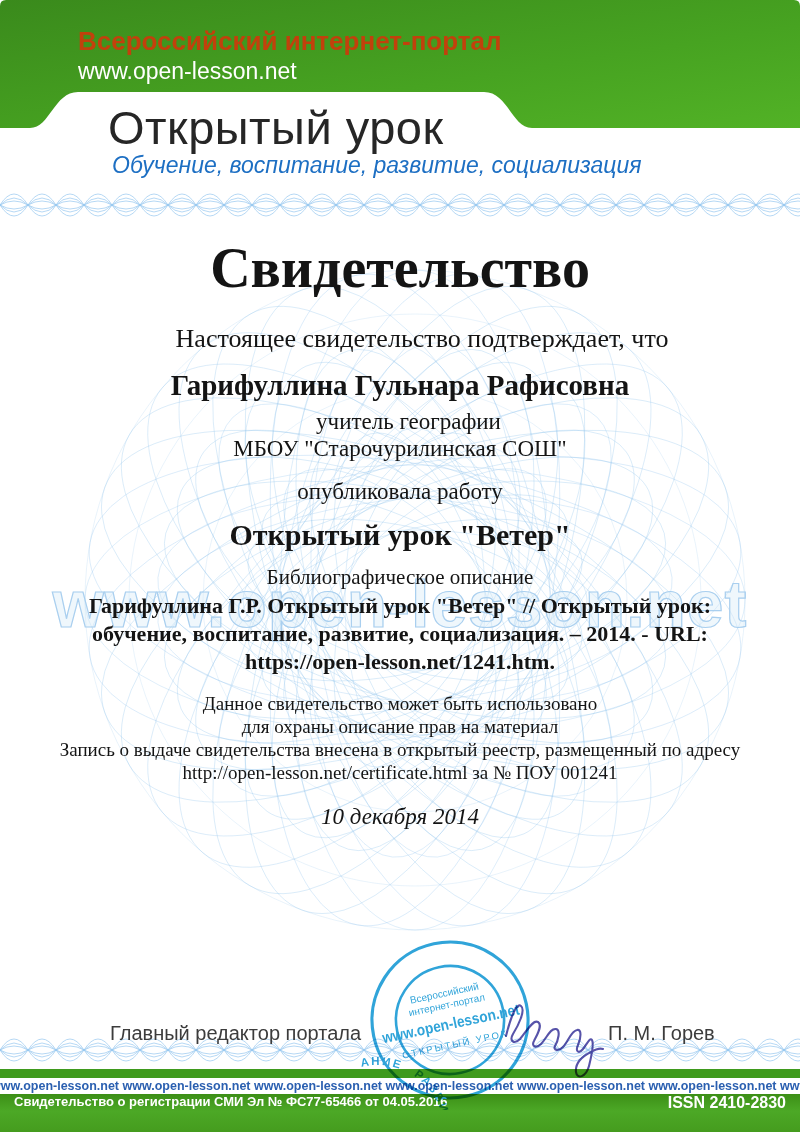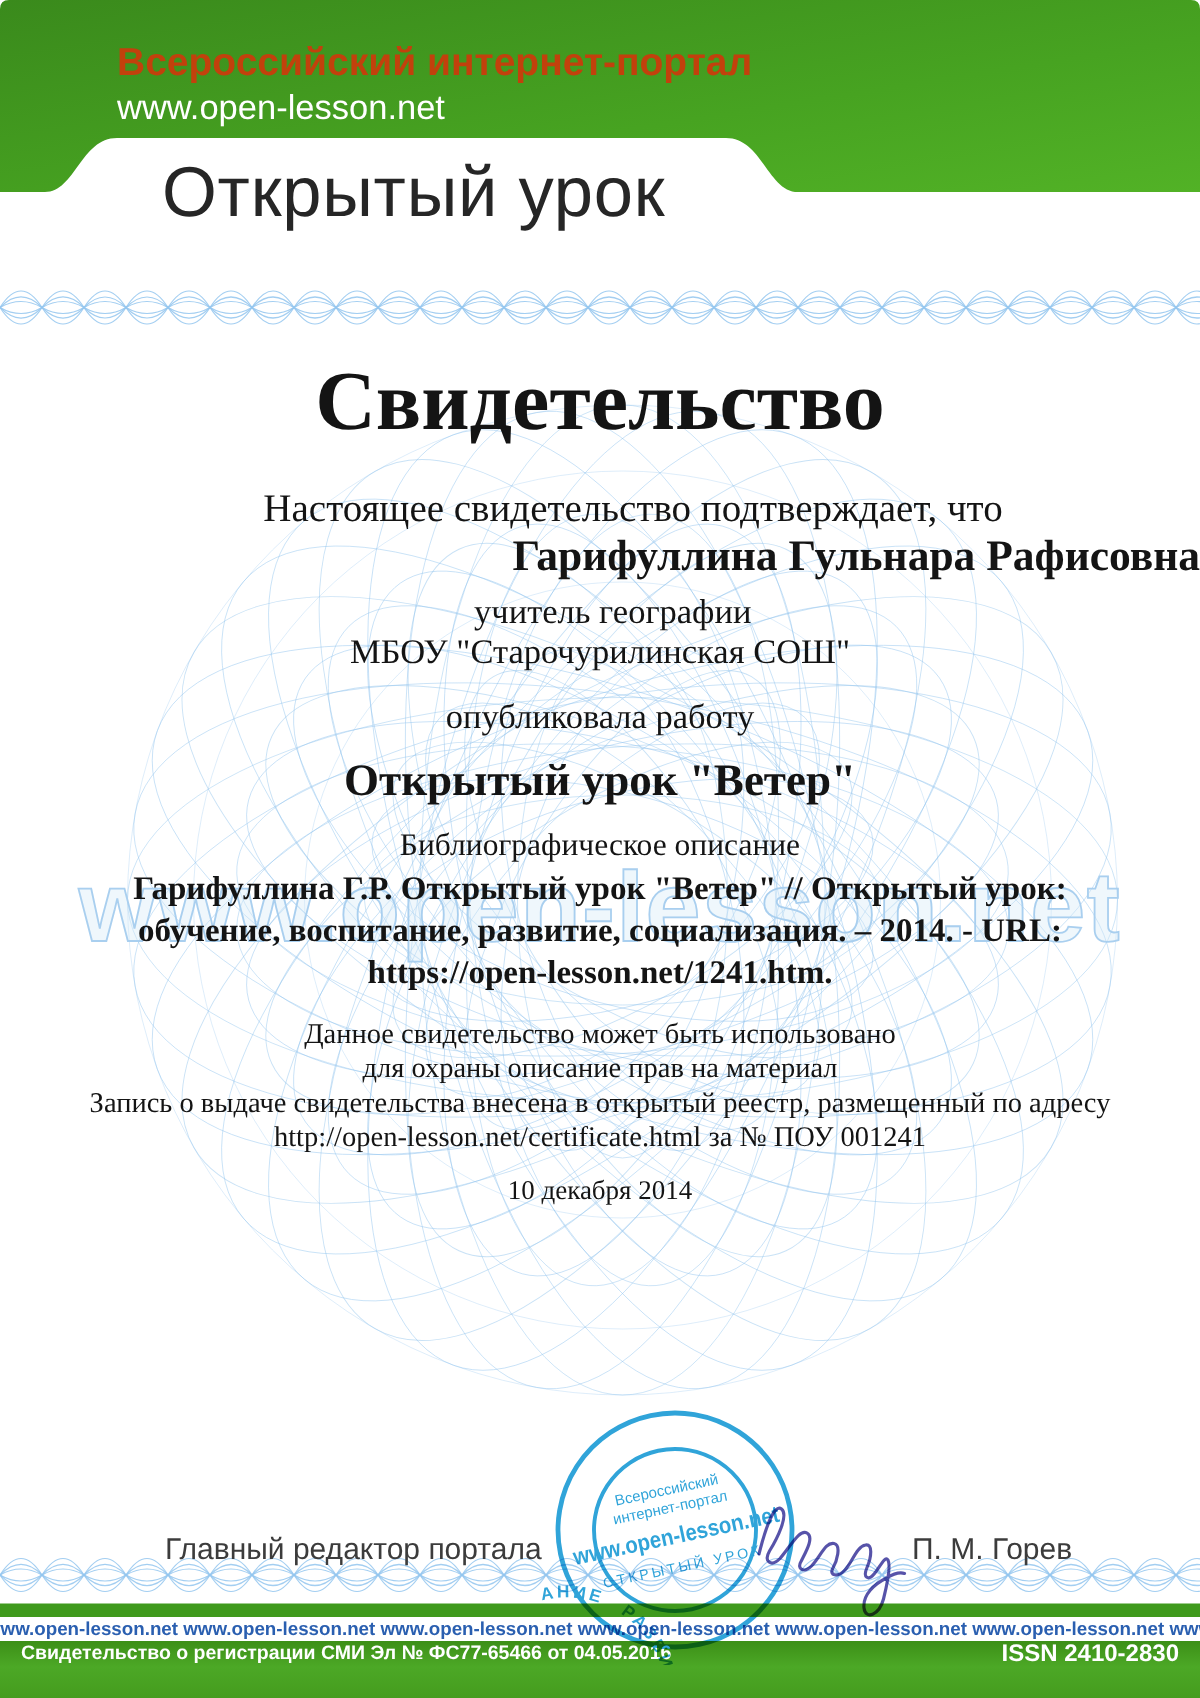--- a/index.html
+++ b/index.html
@@ -14,29 +14,29 @@
   
   #deco{position:absolute;left:0;top:0;z-index:1;pointer-events:none;}
   .watermark{position:absolute;left:0;top:566px;width:100%;z-index:1;text-align:center;
      font-size:66px;font-weight:700;letter-spacing:1px;color:rgba(214,234,248,.38);
      -webkit-text-stroke:1.2px #a9cfef;pointer-events:none;white-space:nowrap;}
   
   #content{position:absolute;left:0;top:238px;width:100%;z-index:2;text-align:center;
      font-family:"Liberation Serif","DejaVu Serif",serif;color:#141414;}
   .cert-title{font-size:56px;font-weight:700;line-height:60px;}
   .confirm{margin-top:26px;font-size:26px;line-height:30px;padding-left:44px;}
-  .name{font-size:29px;font-weight:700;line-height:34px;text-align:right;}
+  .name{margin-top:14px;font-size:29px;font-weight:700;line-height:34px;}
   .role{margin-top:6px;font-size:23px;line-height:27px;margin-left:17px;}
   .school{font-size:23px;line-height:27px;}
   .action{margin-top:16px;font-size:23px;line-height:27px;}
   .work{margin-top:12px;font-size:30px;font-weight:700;line-height:36px;}
   .biblio-h{margin-top:12px;font-size:21px;line-height:25px;}
   .biblio{margin:2px auto 0;width:700px;font-size:22px;font-weight:700;line-height:28px;}
   .usage{margin-top:16px;font-size:19px;line-height:23px;}
-  .date{margin-top:8px;font-size:18px;line-height:30px;}
+  .date{margin-top:18px;font-size:23px;font-style:italic;line-height:30px;}
   
   .editor-label{position:absolute;left:110px;top:1022px;z-index:2;color:#3c3c3c;font-size:20px;}
   .editor-name{position:absolute;left:608px;top:1022px;z-index:2;color:#3c3c3c;font-size:20px;}
   
   #stamp{position:absolute;left:360px;top:930px;width:180px;height:180px;z-index:6;
      mix-blend-mode:multiply;opacity:.92;pointer-events:none;}
   #sig{position:absolute;left:0;top:0;z-index:7;mix-blend-mode:multiply;pointer-events:none;}
   
   .f-strip{position:absolute;left:0;top:1069px;width:800px;height:9px;background:#3f9a1d;z-index:3;}
   .f-urls{position:absolute;left:0;top:1078px;width:800px;height:16px;background:#fff;z-index:3;
@@ -127,20 +127,21 @@
         <stop offset="0" stop-color="#3a8a1c"></stop>
         <stop offset="0.6" stop-color="#47a321"></stop>
         <stop offset="1" stop-color="#52b226"></stop>
       </linearGradient>
     </defs>
     <path d="M6,0 H794 Q800,0 800,6 V128 H532 C512,128 508,92 484,92 H78 C54,92 50,128 30,128 H0 V6 Q0,0 6,0 Z" fill="url(#hg)"></path>
   </svg>
   <div class="hdr-portal">Всероссийский интернет-портал</div>
   <div class="hdr-url">www.open-lesson.net</div>
   <div class="hdr-site">Открытый урок</div>
+  <div class="hdr-tagline">Обучение, воспитание, развитие, социализация</div>
 
   <div id="content">
     <div class="cert-title">Свидетельство</div>
     <div class="confirm">Настоящее свидетельство подтверждает, что</div>
     <div class="name">Гарифуллина Гульнара Рафисовна</div>
     <div class="role">учитель географии</div>
     <div class="school">МБОУ "Старочурилинская СОШ"</div>
     <div class="action">опубликовала работу</div>
     <div class="work">Открытый урок "Ветер"</div>
     <div class="biblio-h">Библиографическое описание</div>

